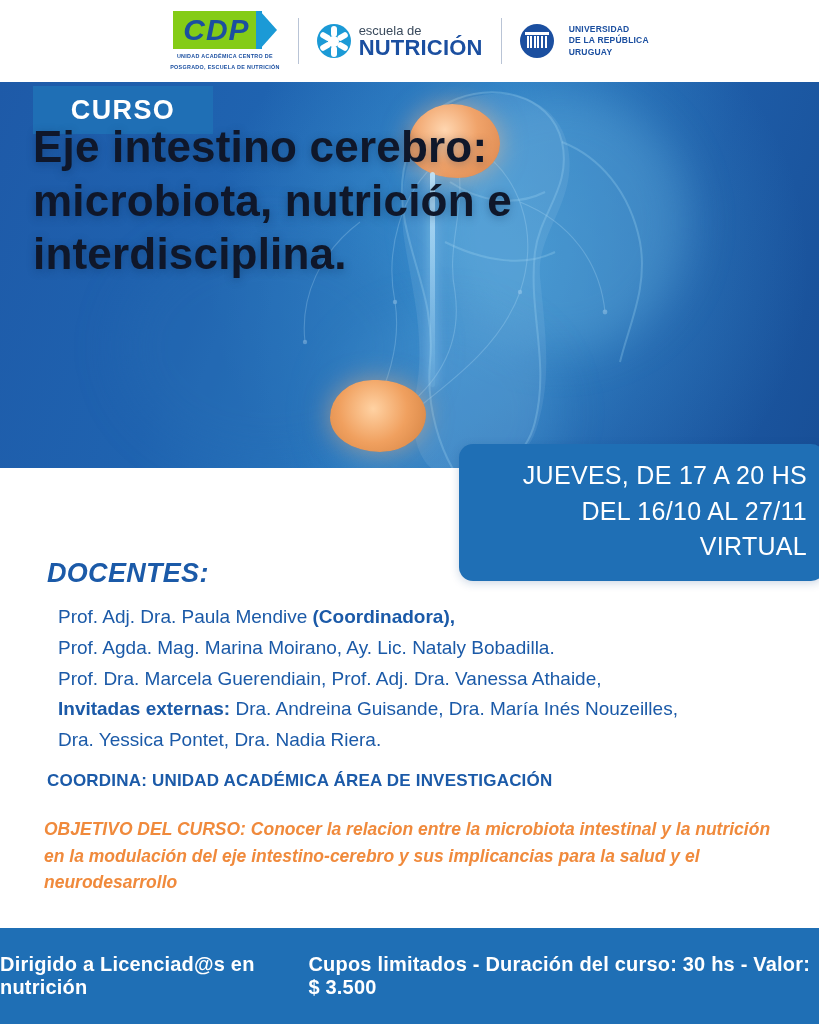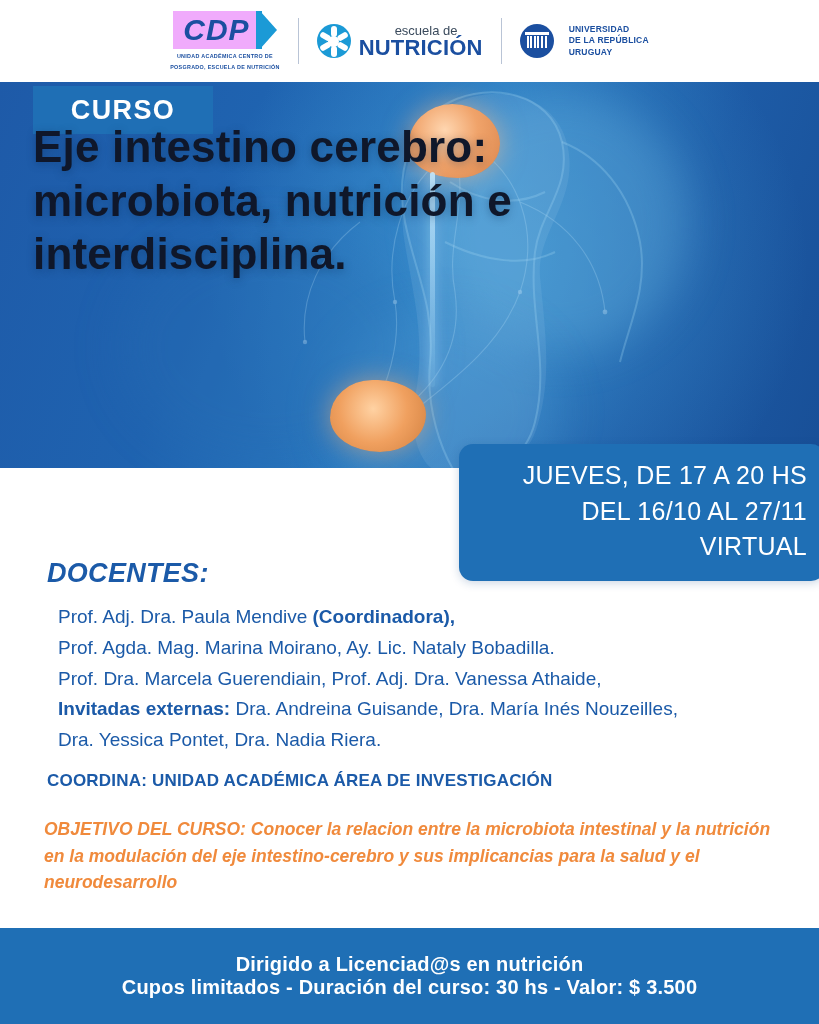--- a/index.html
+++ b/index.html
@@ -47,21 +47,21 @@
   }
   .cdp-word {
     font-family: "Liberation Sans", sans-serif;
     font-weight: bold;
     font-style: italic;
     font-size: 30px;
     letter-spacing: 1px;
     color: #1b4fa0;
     line-height: 1;
     padding: 4px 6px 4px 10px;
-    background: #f0abfc;
+    background: #84cc16;
   }
   .cdp-arrow {
     width: 0; height: 0;
     border-top: 19px solid transparent;
     border-bottom: 19px solid transparent;
     border-left: 17px solid #1b9ad6;
     margin-left: -2px;
   }
   .cdp-bar {
     background: #1b9ad6;
@@ -111,21 +111,20 @@
     margin: -5.5px 0 0 -3px;
     transform-origin: 50% 50%;
   }
   .nutri-text {
     line-height: 1;
   }
   .nutri-text .l1 {
     font-size: 13px;
     color: #3a4a5c;
     font-weight: normal;
-    margin-left: 36px;
   }
   .nutri-text .l2 {
     font-size: 22px;
     color: #1b4fa0;
     font-weight: bold;
     letter-spacing: .2px;
   }
   .udelar-logo {
     display: flex;
     align-items: center;
@@ -322,21 +321,21 @@
 
   
   .footer {
     position: absolute;
     left: 0; top: 928px;
     width: 819px;
     height: 96px;
     background: #1f6fb5;
     color: #ffffff;
     display: flex;
-    flex-direction: column;
+    flex-direction: row;
     align-items: center;
     justify-content: center;
   }
   .footer div {
     font-weight: bold;
     font-size: 20px;
     letter-spacing: .2px;
   }
 </style>
 </head>

